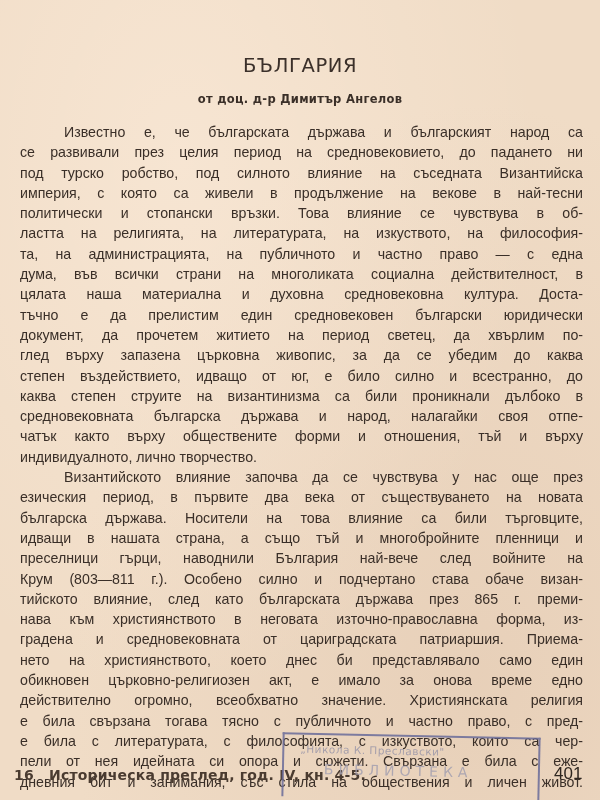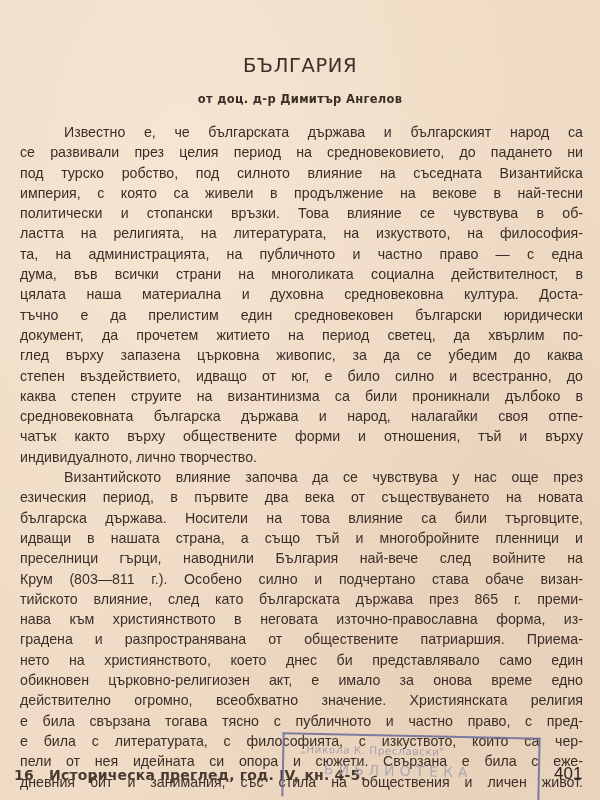--- a/index.html
+++ b/index.html
@@ -154,21 +154,21 @@
     <span class="line">чатък както върху обществените форми и отношения, тъй и върху</span>
     <span class="line last">индивидуалното, лично творчество.</span>
     <span class="line indent">Византийското влияние започва да се чувствува у нас още през</span>
     <span class="line">езическия период, в първите два века от съществуването на новата</span>
     <span class="line">българска държава. Носители на това влияние са били търговците,</span>
     <span class="line">идващи в нашата страна, а също тъй и многобройните пленници и</span>
     <span class="line">преселници гърци, наводнили България най-вече след войните на</span>
     <span class="line">Крум (803—811 г.). Особено силно и подчертано става обаче визан-</span>
     <span class="line">тийското влияние, след като българската държава през 865 г. преми-</span>
     <span class="line">нава към християнството в неговата източно-православна форма, из-</span>
-    <span class="line">градена и разпространявана от обществените патриаршия. Приема-</span>
+    <span class="line">градена и средновековната от цариградската патриаршия. Приема-</span>
     <span class="line">нето на християнството, което днес би представлявало само един</span>
     <span class="line">обикновен църковно-религиозен акт, е имало за онова време едно</span>
     <span class="line">действително огромно, всеобхватно значение. Християнската религия</span>
     <span class="line">е била свързана тогава тясно с публичното и частно право, с пред-</span>
     <span class="line">е била с литературата, с философията, с изкуството, които са чер-</span>
     <span class="line">пели от нея идейната си опора и сюжети. Свързана е била с еже-</span>
     <span class="line">дневния бит и занимания, със стила на обществения и личен живот.</span>
 
   </div>
 

